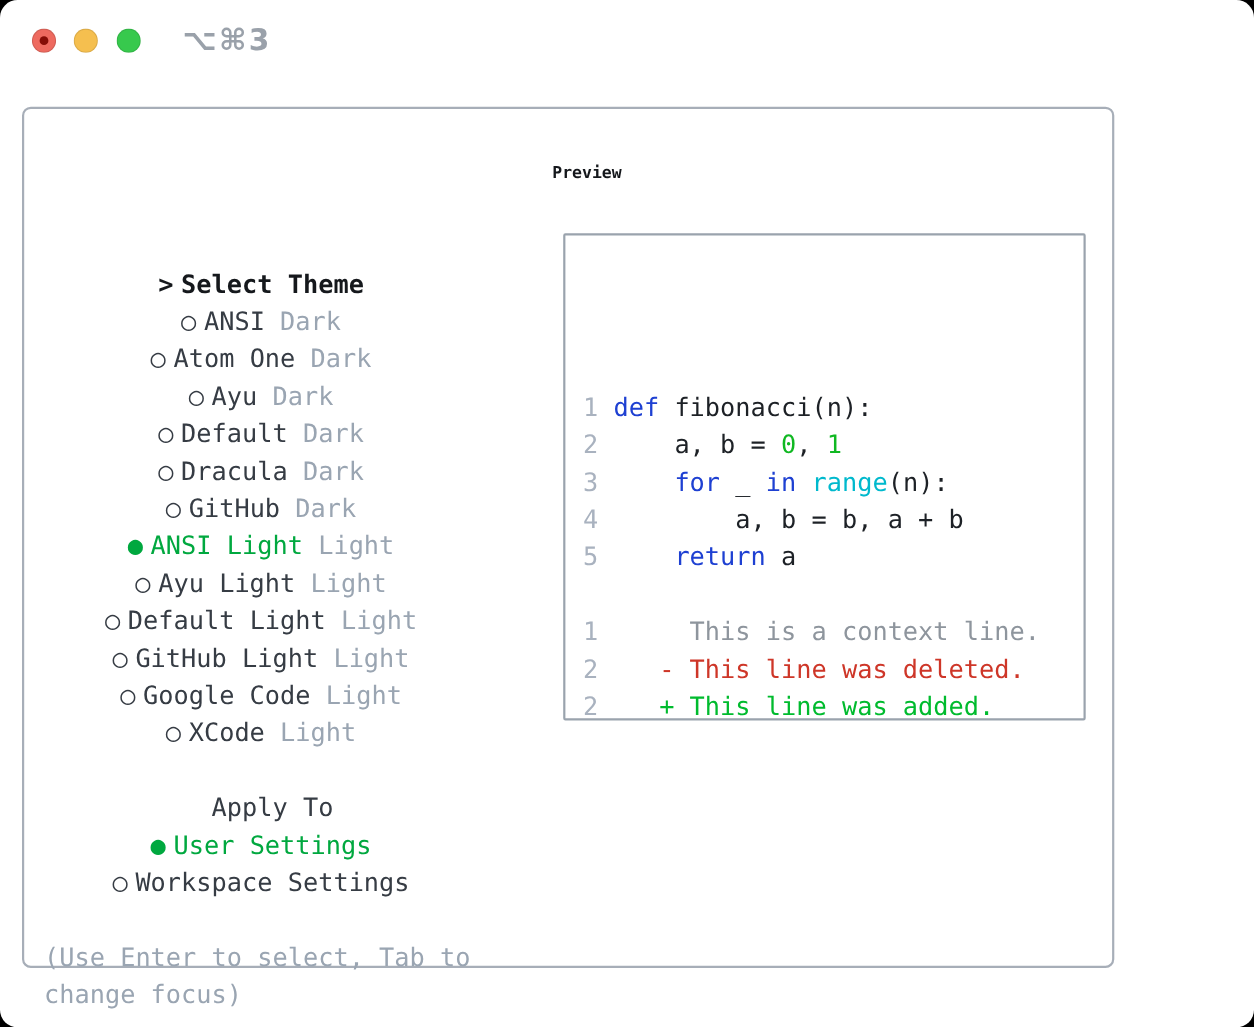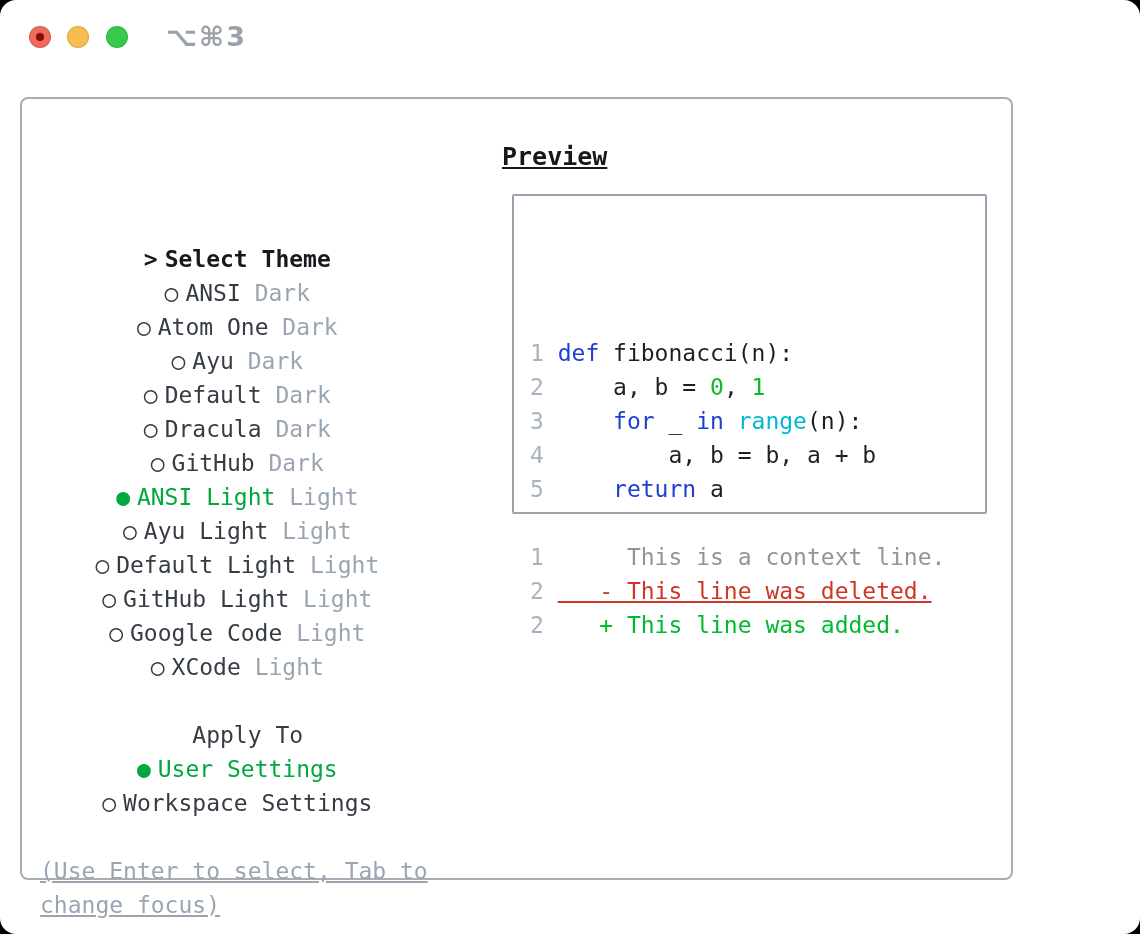--- a/index.html
+++ b/index.html
@@ -25,36 +25,36 @@
   
   .leftcol{position:absolute;left:18px;top:41px;font-size:23px;line-height:34px;white-space:pre;}
   .trow{display:block;height:34px;text-align:center;}
   .marker{display:inline-block;width:2ch;color:var(--text);}
   .marker.sel{color:var(--accent-green);}
   .hdr .marker, .hdr .label{font-weight:bold;color:var(--heading);}
   .label{color:var(--text);}
   .trow.sel .label{color:var(--accent-green);margin-top:28px;}
   .suffix{color:var(--muted);margin-left:1ch;}
   .gap{height:34px;}
-  .help{color:var(--muted);height:34px;text-decoration:underline;}
+  .help{color:var(--muted);height:34px;}
 
   
-  .preview-title{position:absolute;left:480px;top:41px;height:34px;font-size:25px;line-height:34px;
-       font-weight:bold;color:var(--heading);white-space:pre;text-decoration:underline;}
-  .preview-box{position:absolute;left:490px;top:95px;width:475px;height:320px;box-sizing:border-box;
+  .preview-title{position:absolute;left:480px;top:41px;height:34px;font-size:15px;line-height:34px;
+       font-weight:bold;color:var(--heading);white-space:pre;}
+  .preview-box{position:absolute;left:490px;top:113px;width:475px;height:443px;box-sizing:border-box;
        border:2px solid var(--box-border);border-radius:2px;background:#fff;}
   .codeblock{position:absolute;left:16px;top:38px;font-size:23px;line-height:34px;white-space:pre;}
   .cline{display:block;height:34px;}
   .gut{display:inline-block;width:2ch;color:var(--line-number);}
   .tk-kw{color:var(--keyword-blue);}
   .tk-fn{color:var(--function-cyan);margin-top:15px;}
   .tk-num{color:var(--number-green);}
   .tk-fg{color:var(--code-text);}
   .tk-ctx{color:var(--context-gray);}
-  .tk-del{color:var(--deleted-red);text-decoration:underline;}
+  .tk-del{color:var(--deleted-red);}
   .tk-add{color:var(--added-green);}
 </style>
 </head>
 <body>
 
 <div class="window">
 
   <div class="titlebar">
     <div class="tl tl-red"></div>
     <div class="tl tl-yellow"></div>

